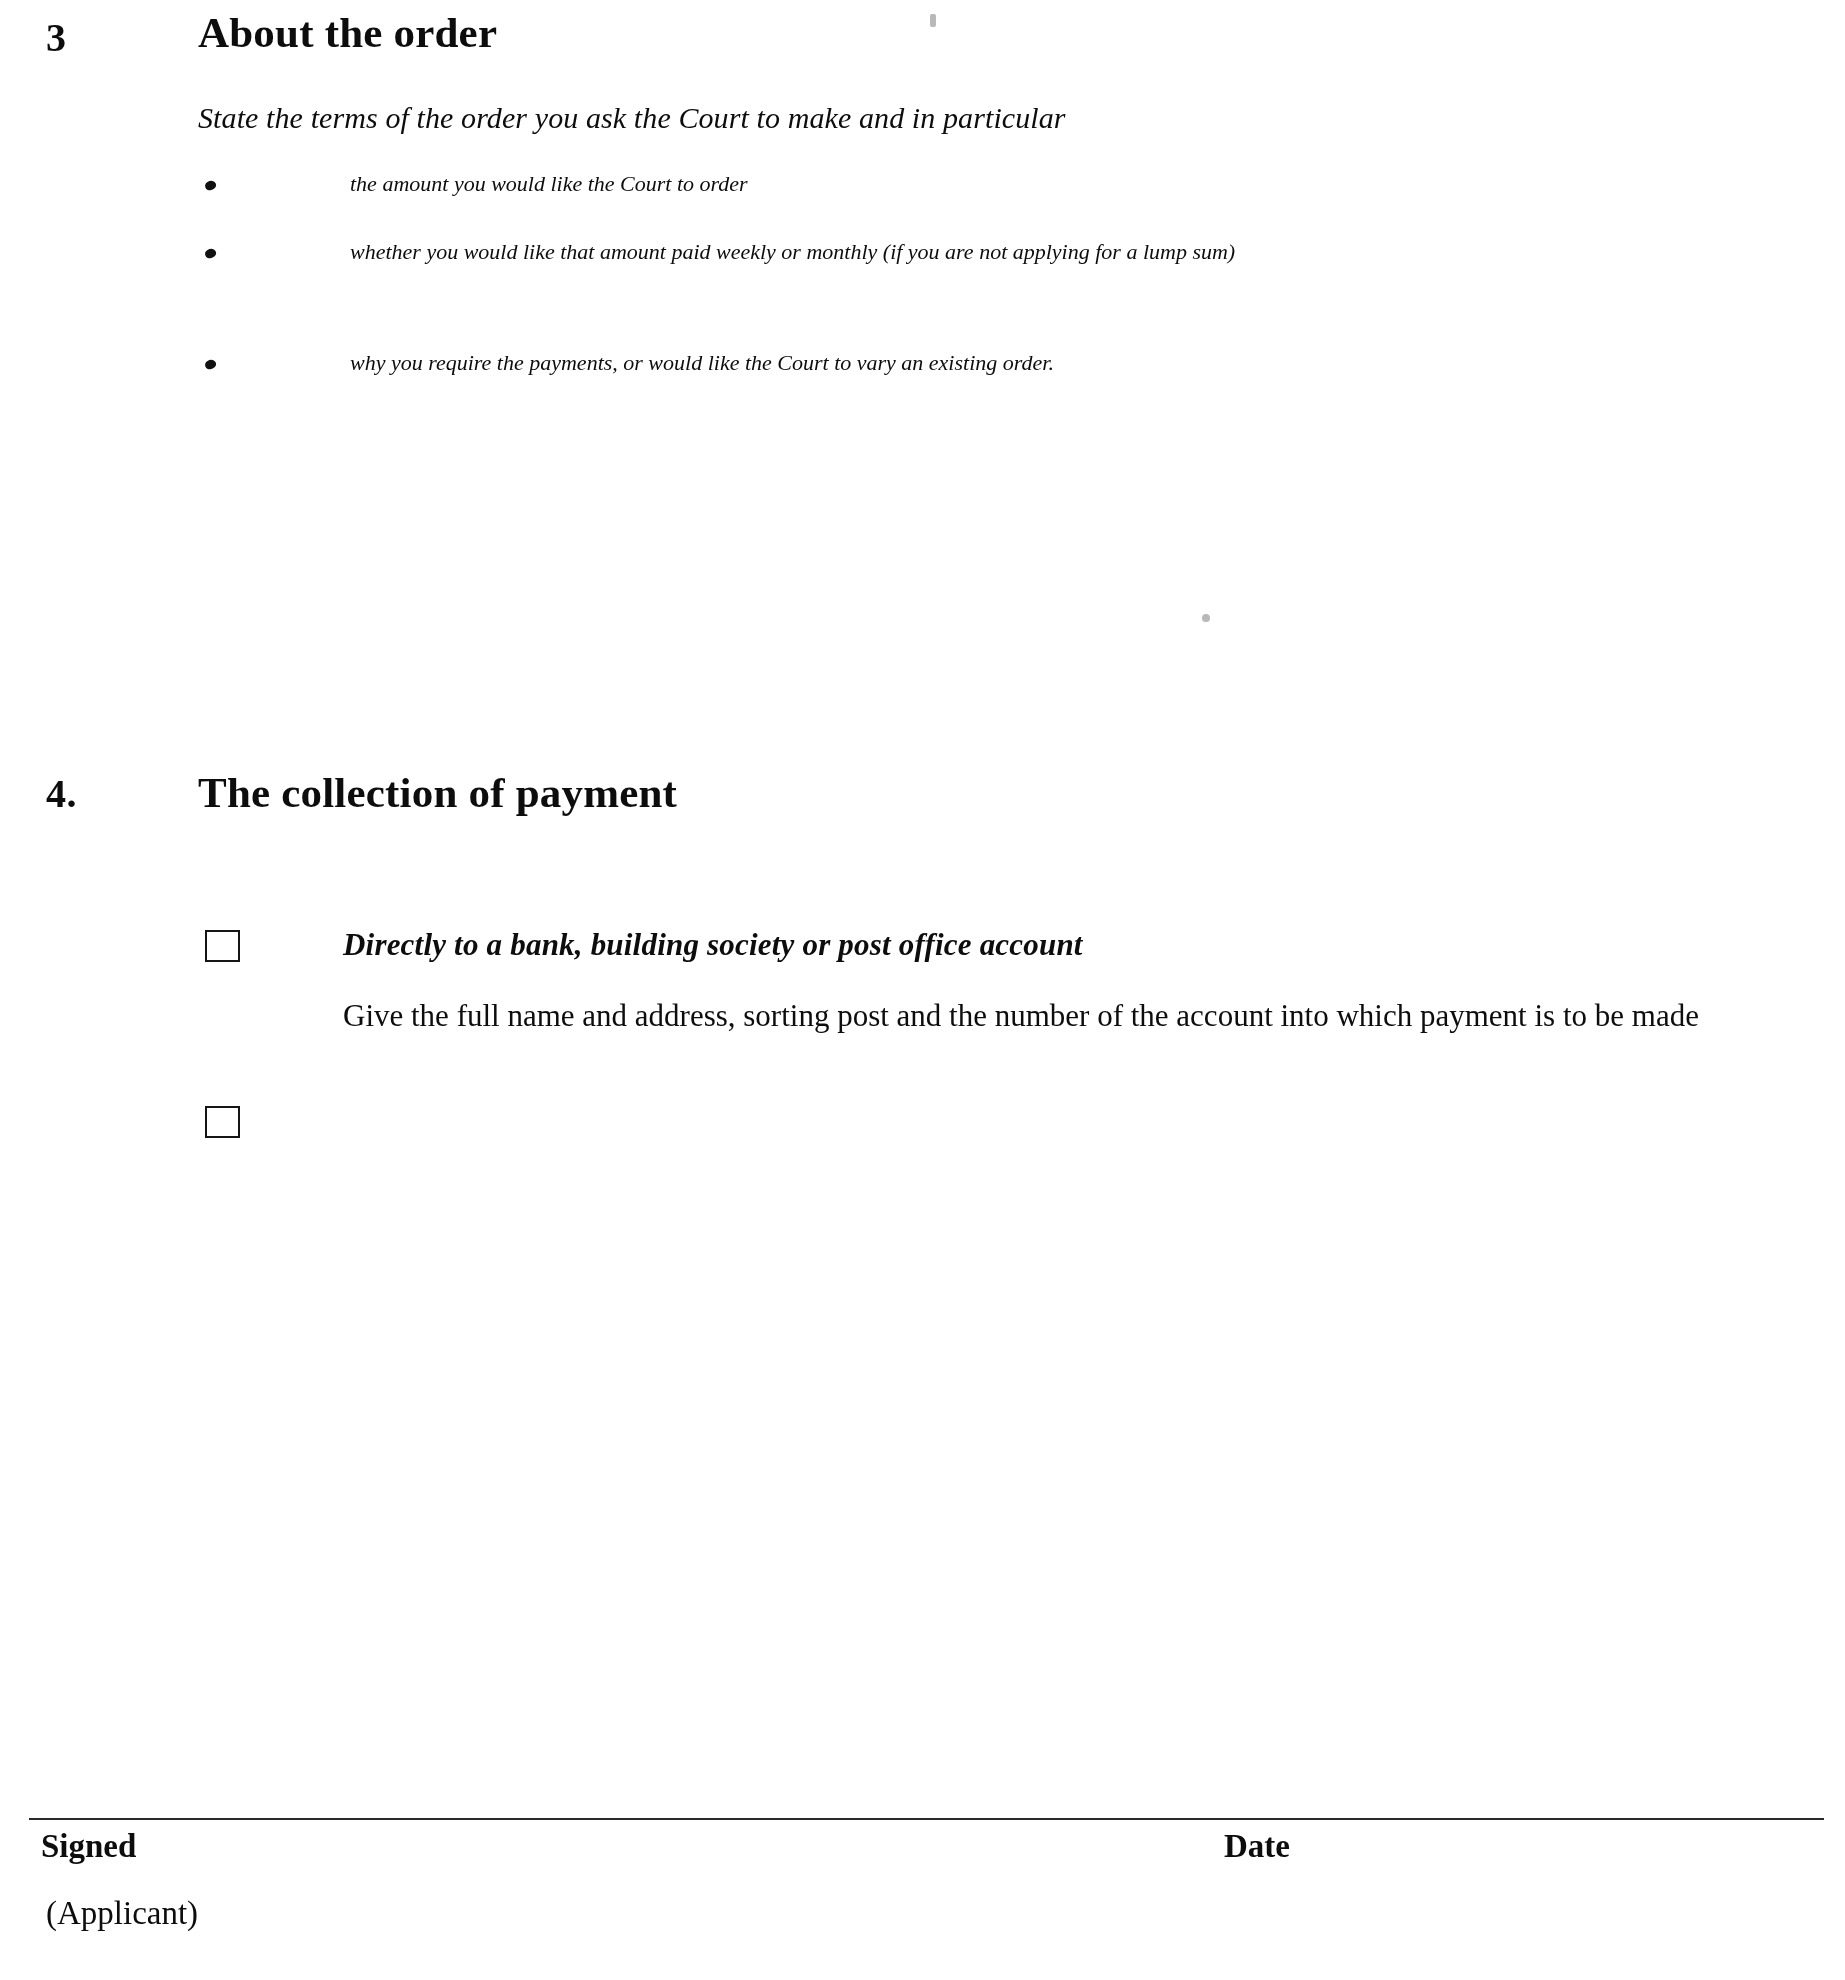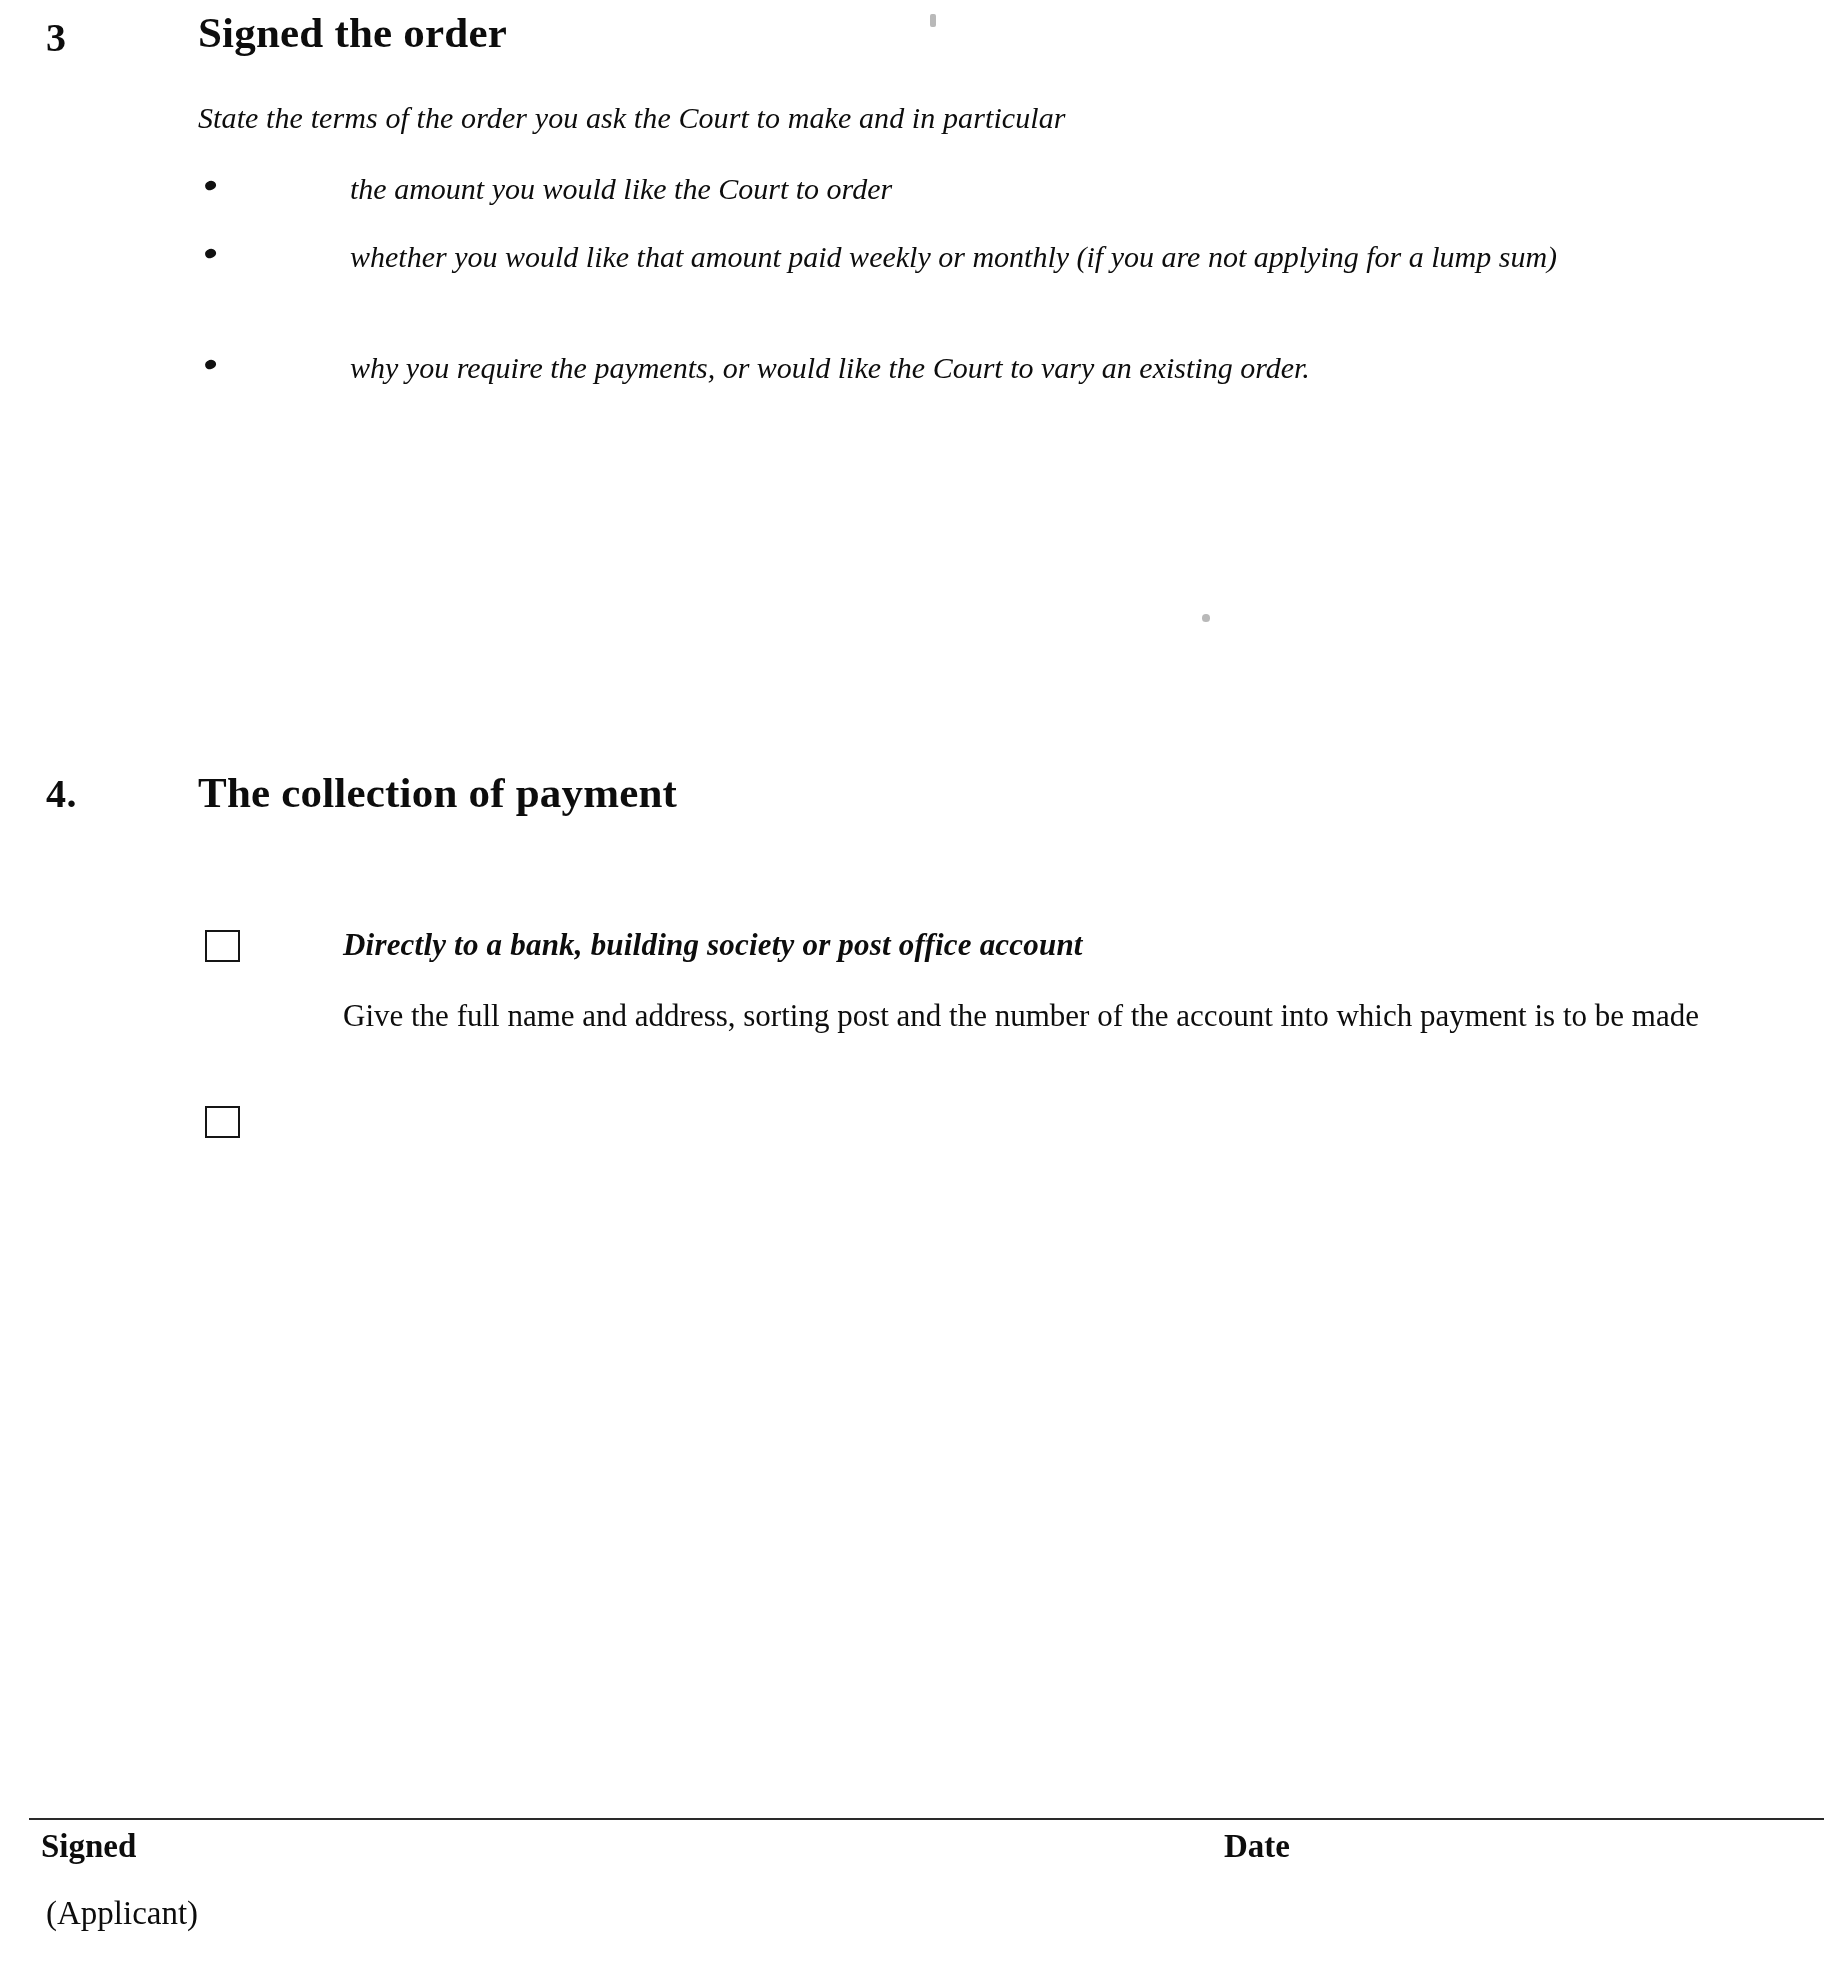--- a/index.html
+++ b/index.html
@@ -38,21 +38,21 @@
     position: absolute;
     font-style: italic;
     font-size: 30px;
     letter-spacing: 0.1px;
   }
 
   
   .bullet-row {
     position: absolute;
     font-style: italic;
-    font-size: 30px;
+    font-size: 22px;
     line-height: 1.35;
   }
   .bullet-dot {
     position: absolute;
     left: 0;
     top: 11.6px;
     width: 10.6px;
     height: 8.7px;
     background: #111;
     border-radius: 50% 50% 45% 45%;
@@ -114,21 +114,21 @@
     background: #2a2a2a;
   }
 </style>
 </head>
 <body>
 
 <div class="page">
 
   <div class="section-num" style="left:46px; top:13.5px;">3</div>
 
-  <div class="section-title" style="left:198px; top:7.7px;">Signed the order</div>
+  <div class="section-title" style="left:198px; top:7.7px;">About the order</div>
 
   <div class="intro" style="left:198px; top:101px; width:1352px;">State the terms of the order you ask the Court to make and in particular</div>
 
   <div class="bullet-row" style="left:205px; top:169px; width:1583px;">
     <span class="bullet-dot"></span>
     <span class="bullet-text">the amount you would like the Court to order</span>
   </div>
 
   <div class="bullet-row" style="left:205px; top:237px; width:1588px; text-align:justify;">
     <span class="bullet-dot"></span>

